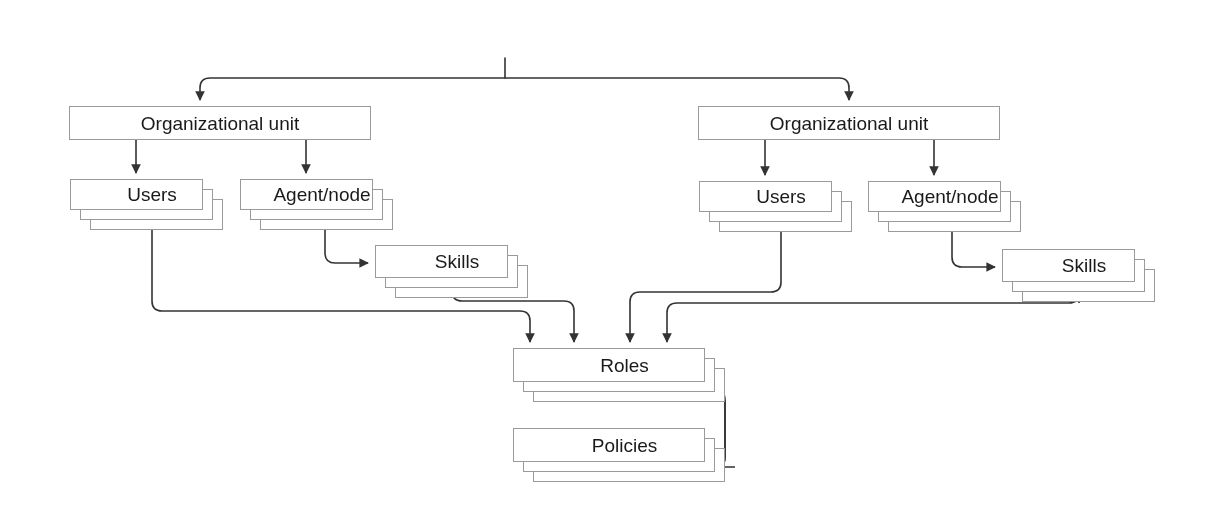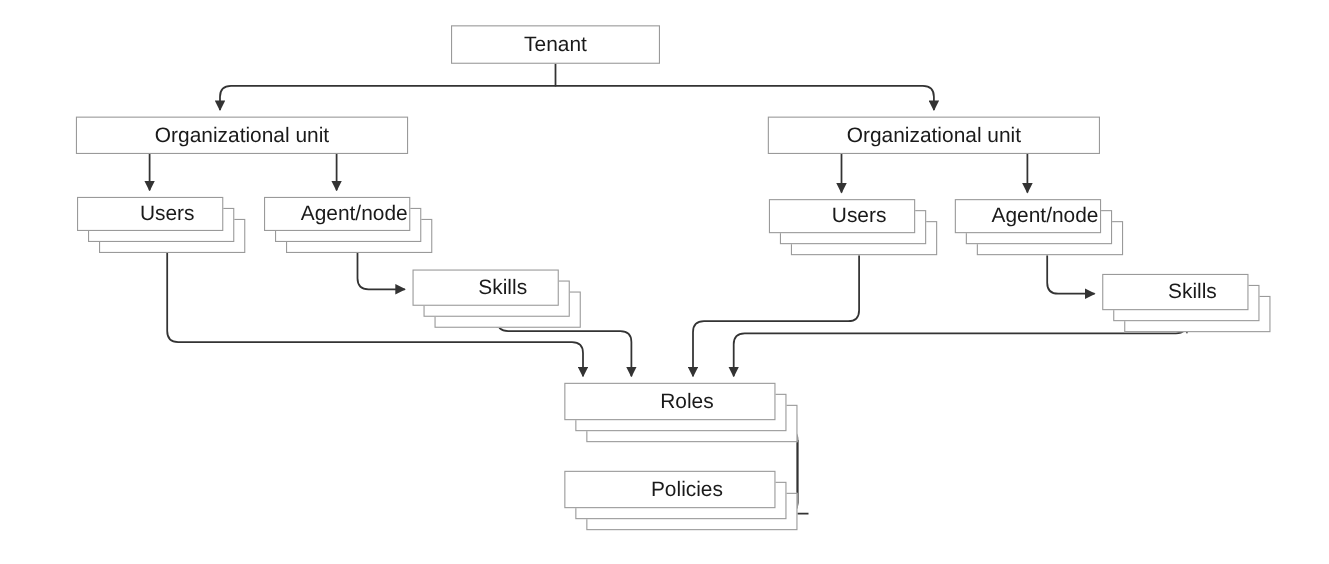--- a/index.html
+++ b/index.html
@@ -85,23 +85,20 @@
 
       <path d="M 781 232 L 781 282 Q 781 292 771 292 L 640 292 Q 630 292 630 302 L 630 342" marker-end="url(#arrow)"></path>
 
       <path d="M 1079 303 L 1079 293 Q 1079 303 1069 303 L 677 303 Q 667 303 667 313 L 667 342" marker-end="url(#arrow)"></path>
 
       <path d="M 705 390 L 715 390 Q 725 390 725 400 L 725 457 Q 725 467 715 467 L 735 467"></path>
       <path d="M 725 400 L 725 457 Q 725 467 715 467 L 712 467" marker-end="url(#arrow)"></path>
     </g>
   </svg>
 
-  <div class="node" style="left:410px; top:23px; width:190px; height:35px;">
-    <span>Tenant</span>
-  </div>
 
   <div class="node" style="left:69px; top:106px; width:302px; height:34px;">
     <span>Organizational unit</span>
   </div>
 
   <div class="node" style="left:698px; top:106px; width:302px; height:34px;">
     <span>Organizational unit</span>
   </div>
 
   <div class="stack-wrap" style="left:70px; top:179px; width:153px; height:51px;">

